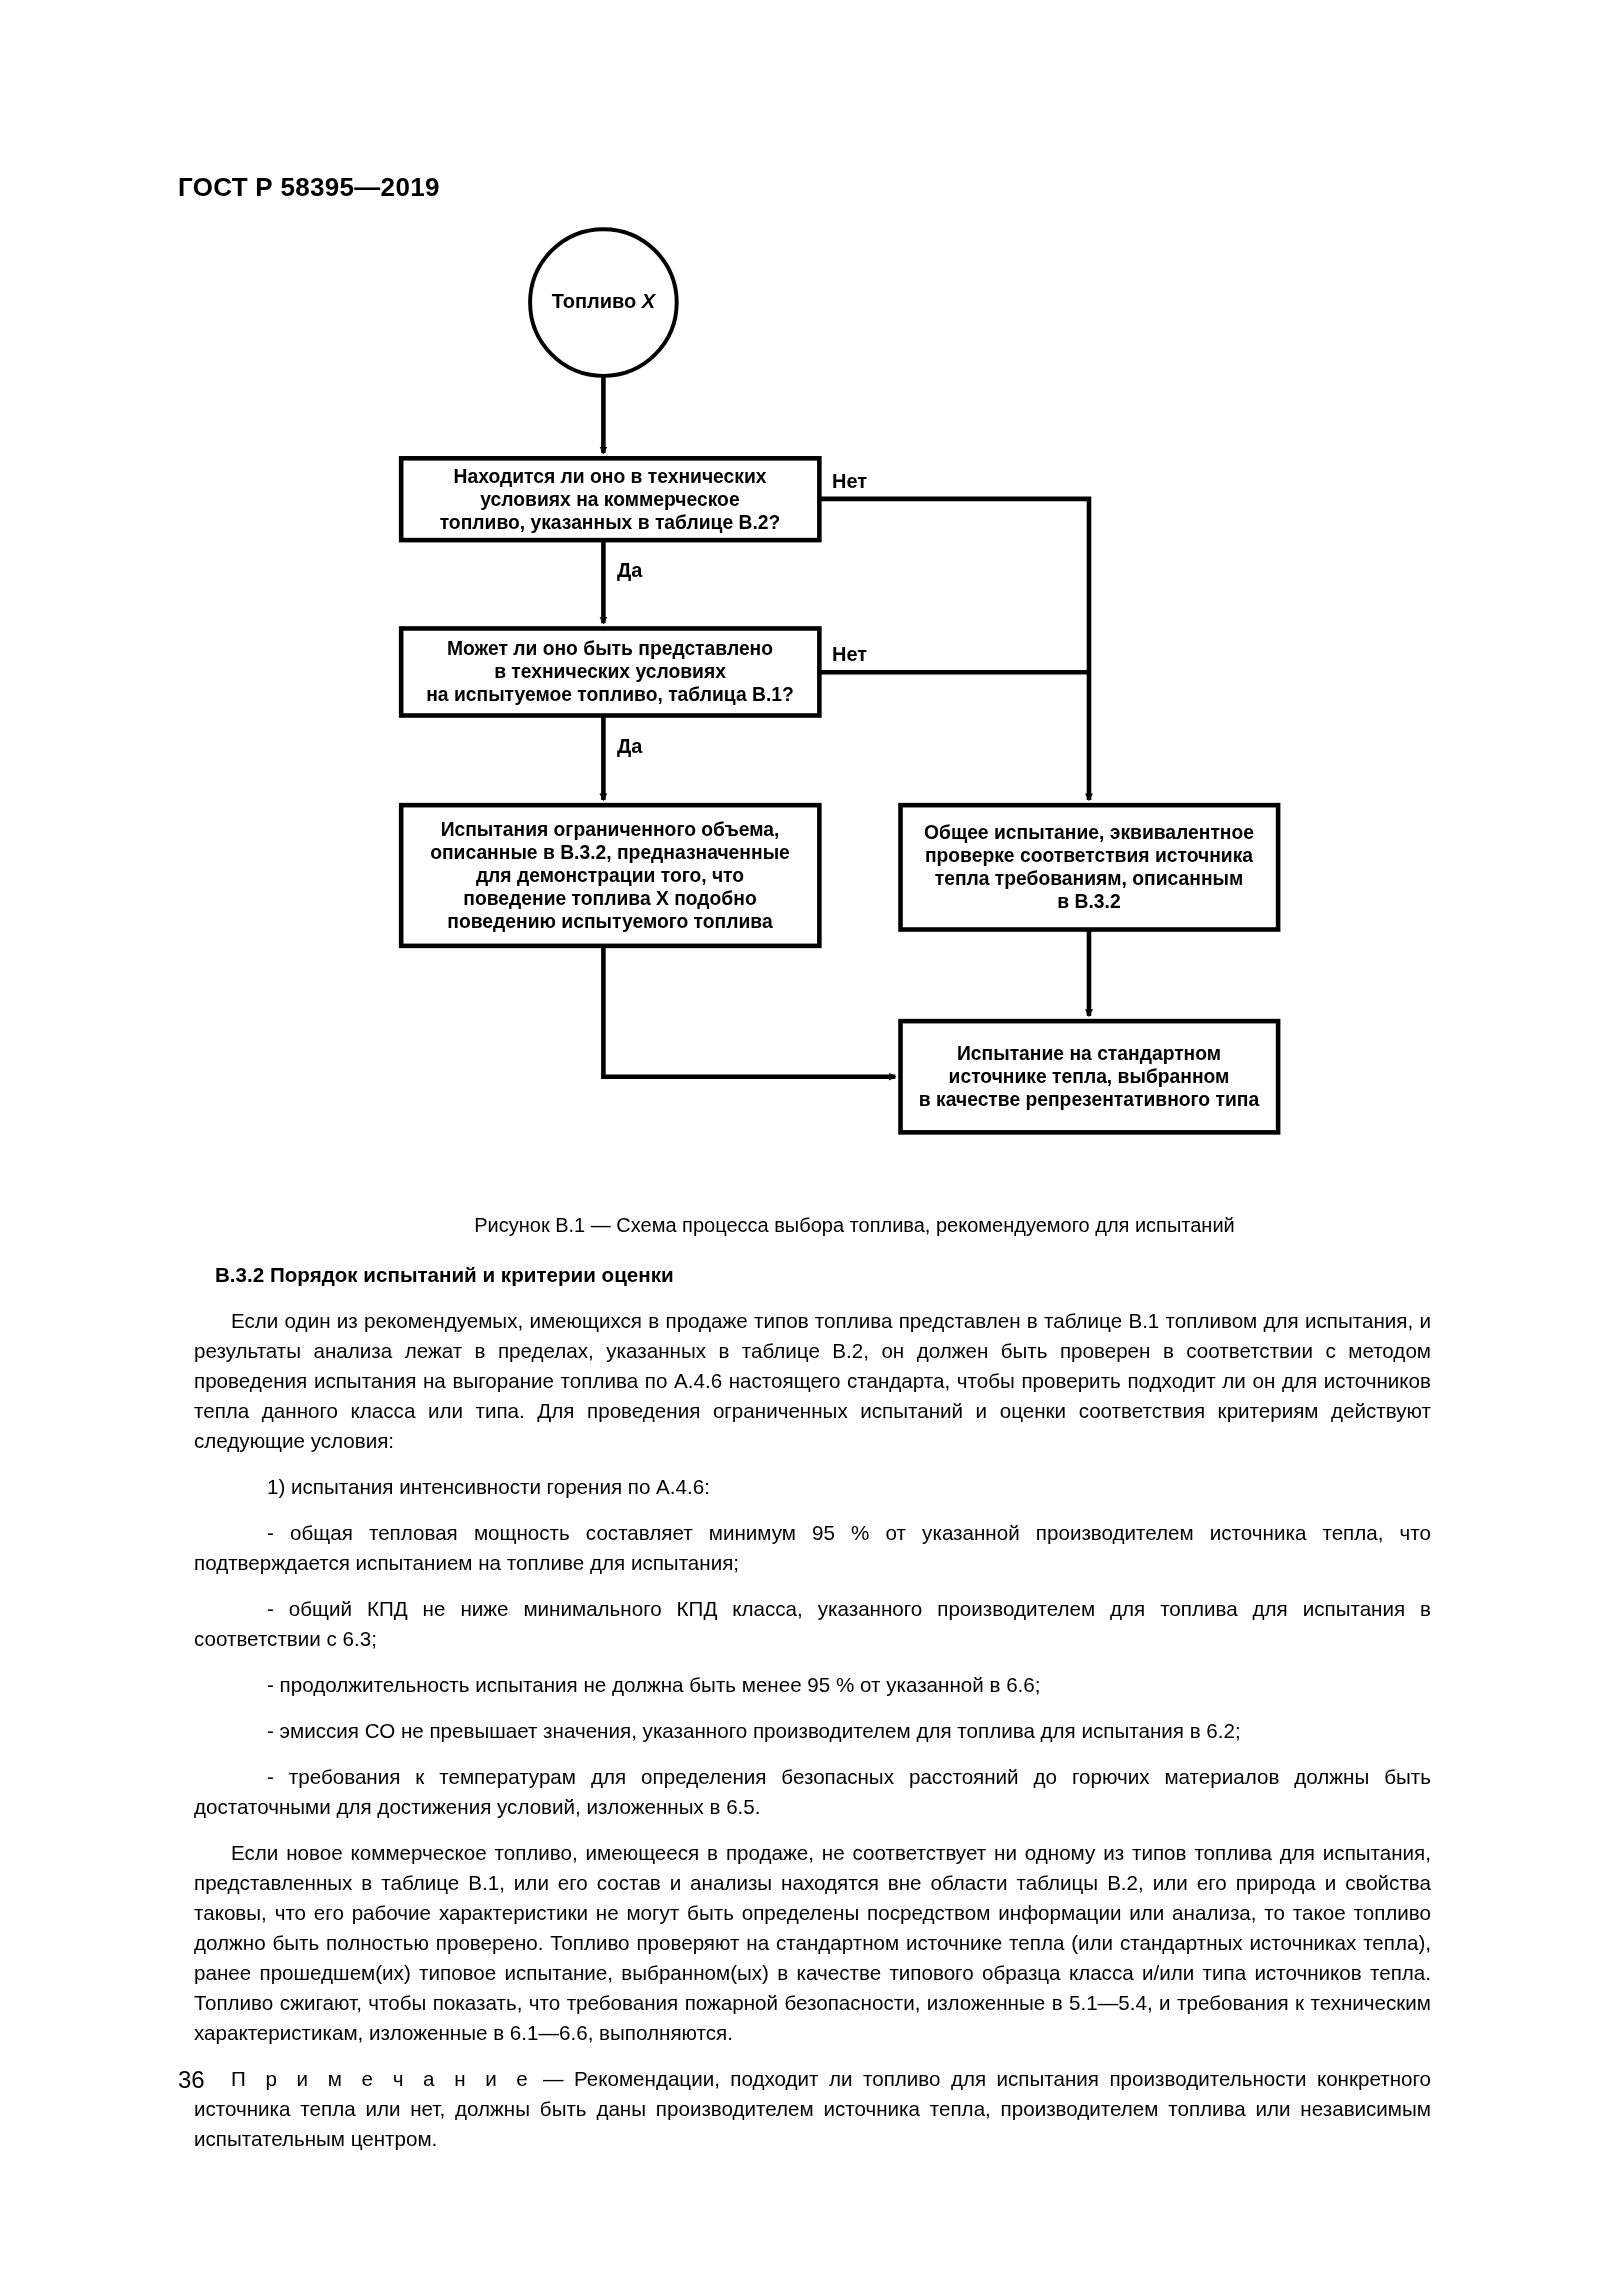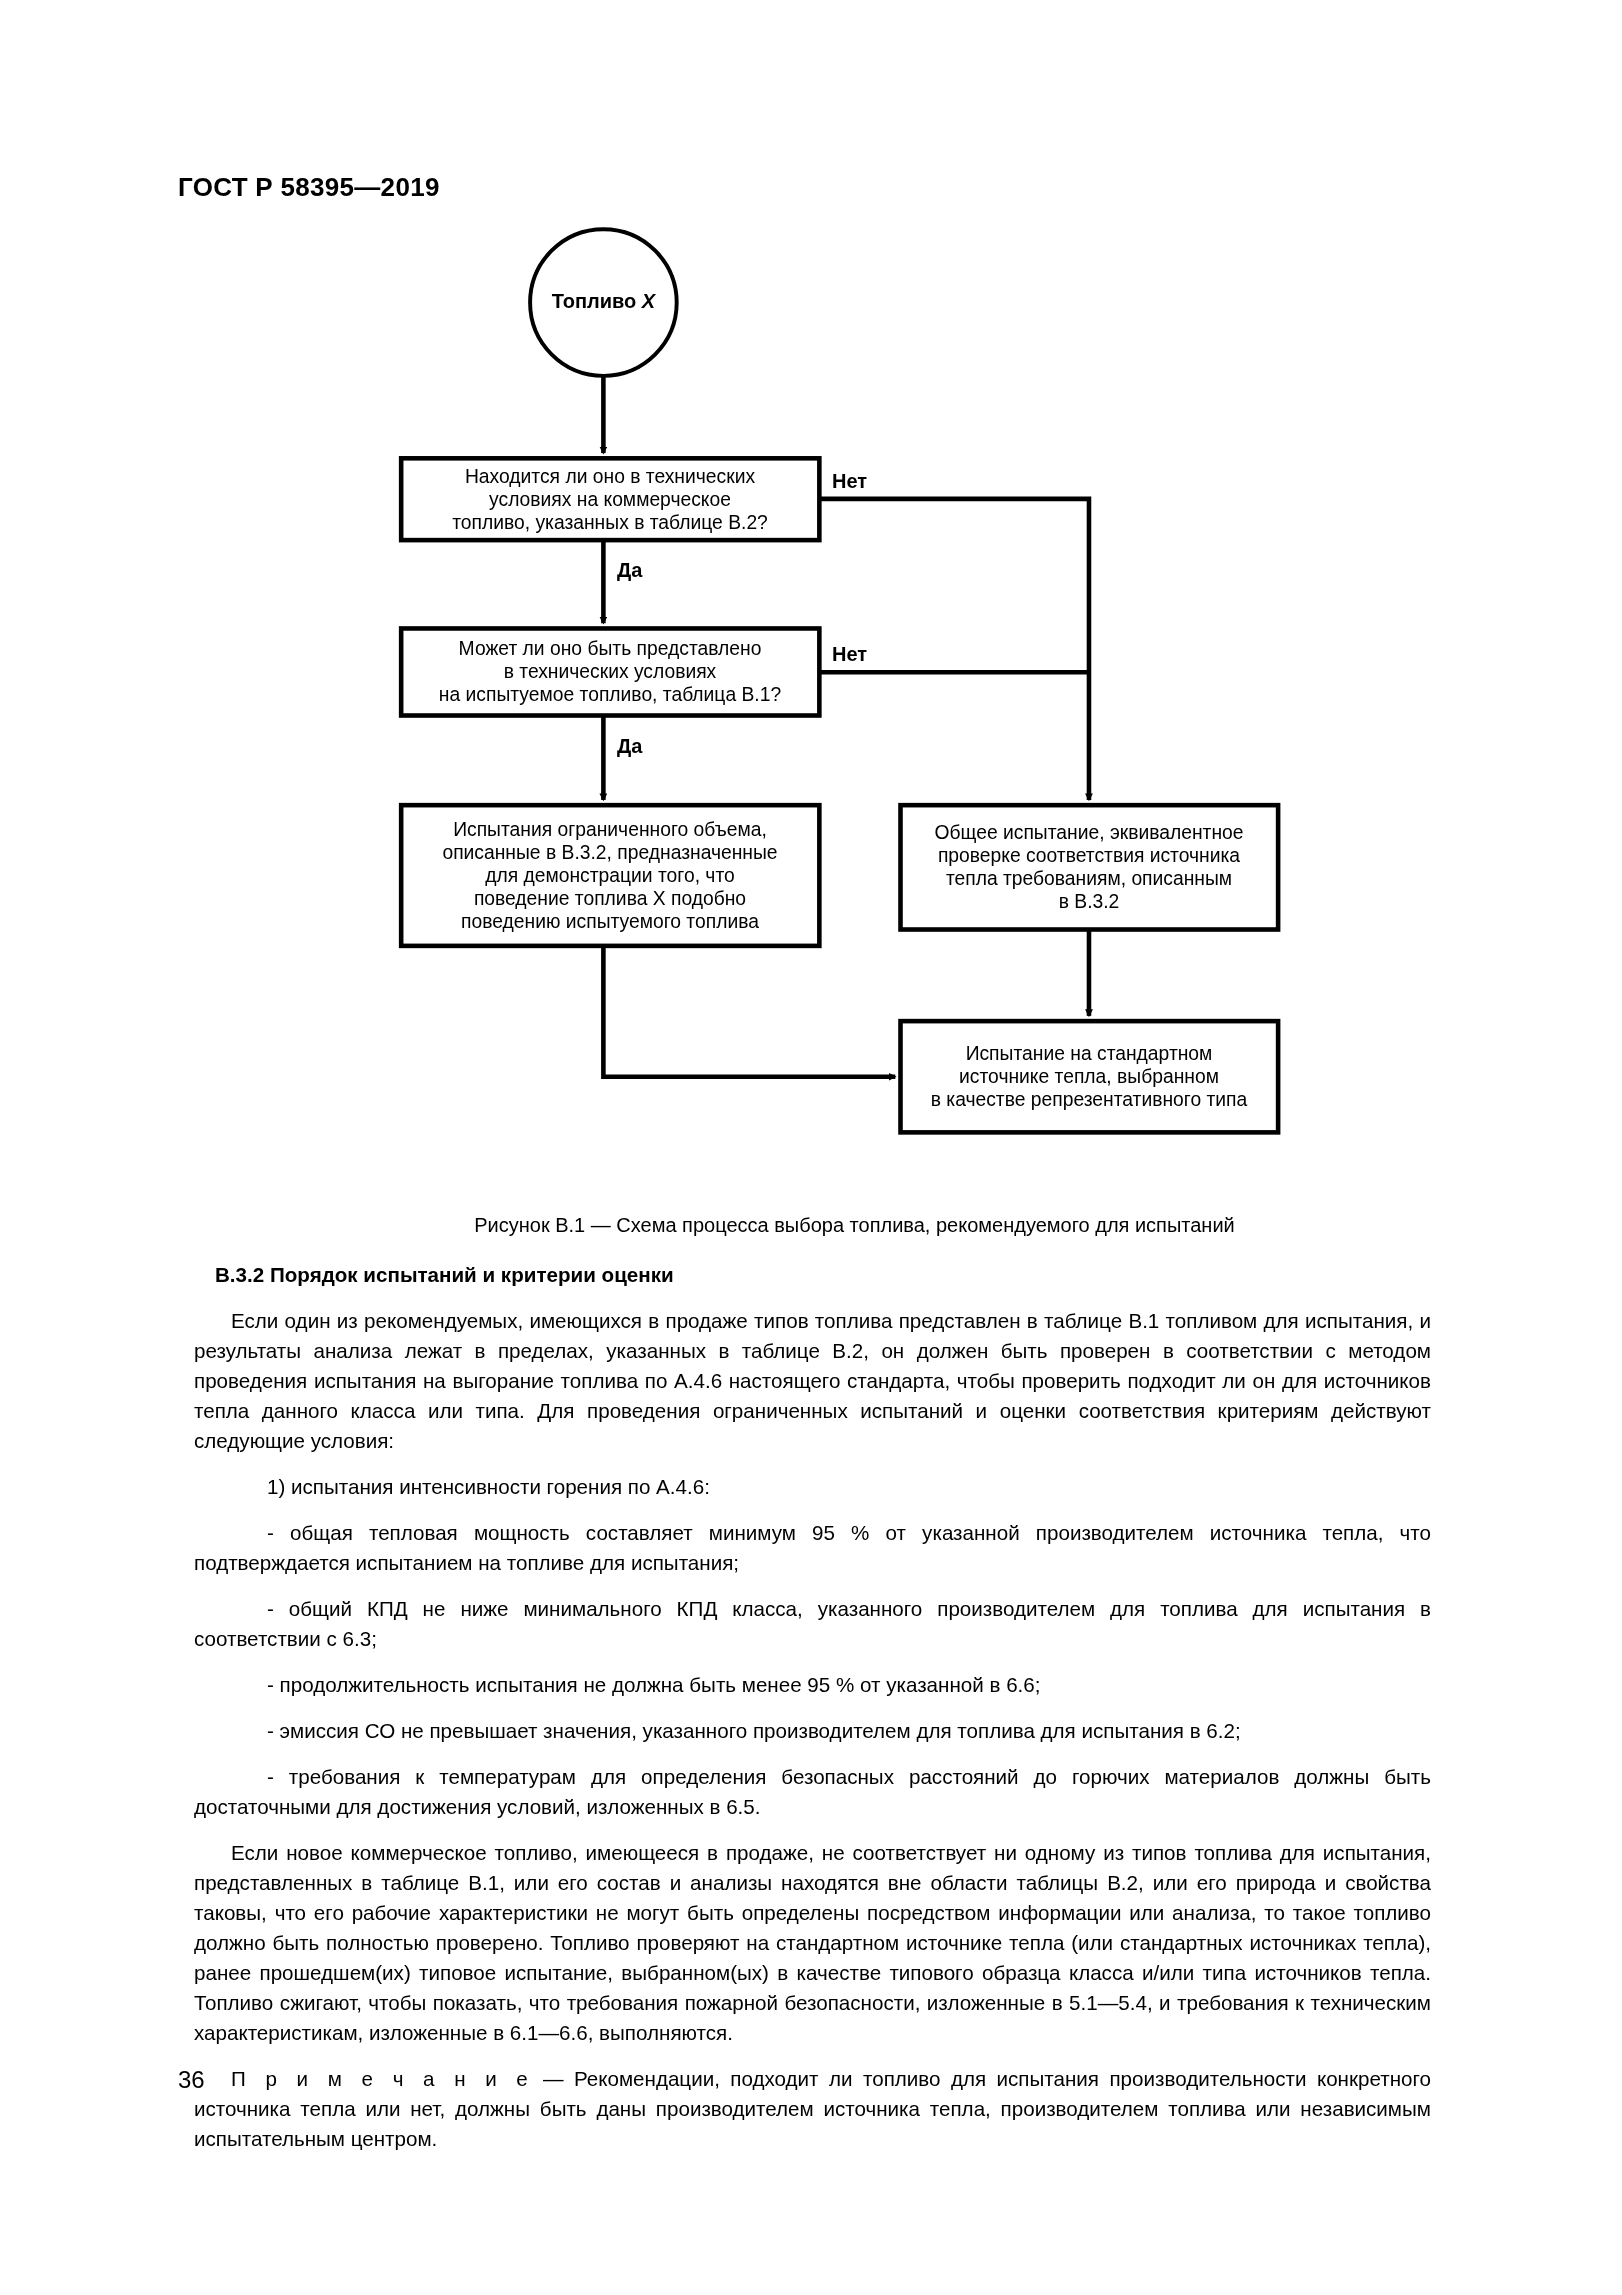--- a/index.html
+++ b/index.html
@@ -25,21 +25,21 @@
 
   
   .chart { position:absolute; left:0; top:216px; width:1623px; height:982px; }
   .chart svg { display:block; }
 
   .node-text {
     position:absolute;
     text-align:center;
     font-size:19.3px;
     line-height:23px;
-    font-weight:normal;
+    font-weight:bold;
     white-space:pre-line;
     display:flex;
     align-items:center;
     justify-content:center;
   }
   .edge-label {
     position:absolute;
     font-size:20px;
     font-weight:bold;
   }

